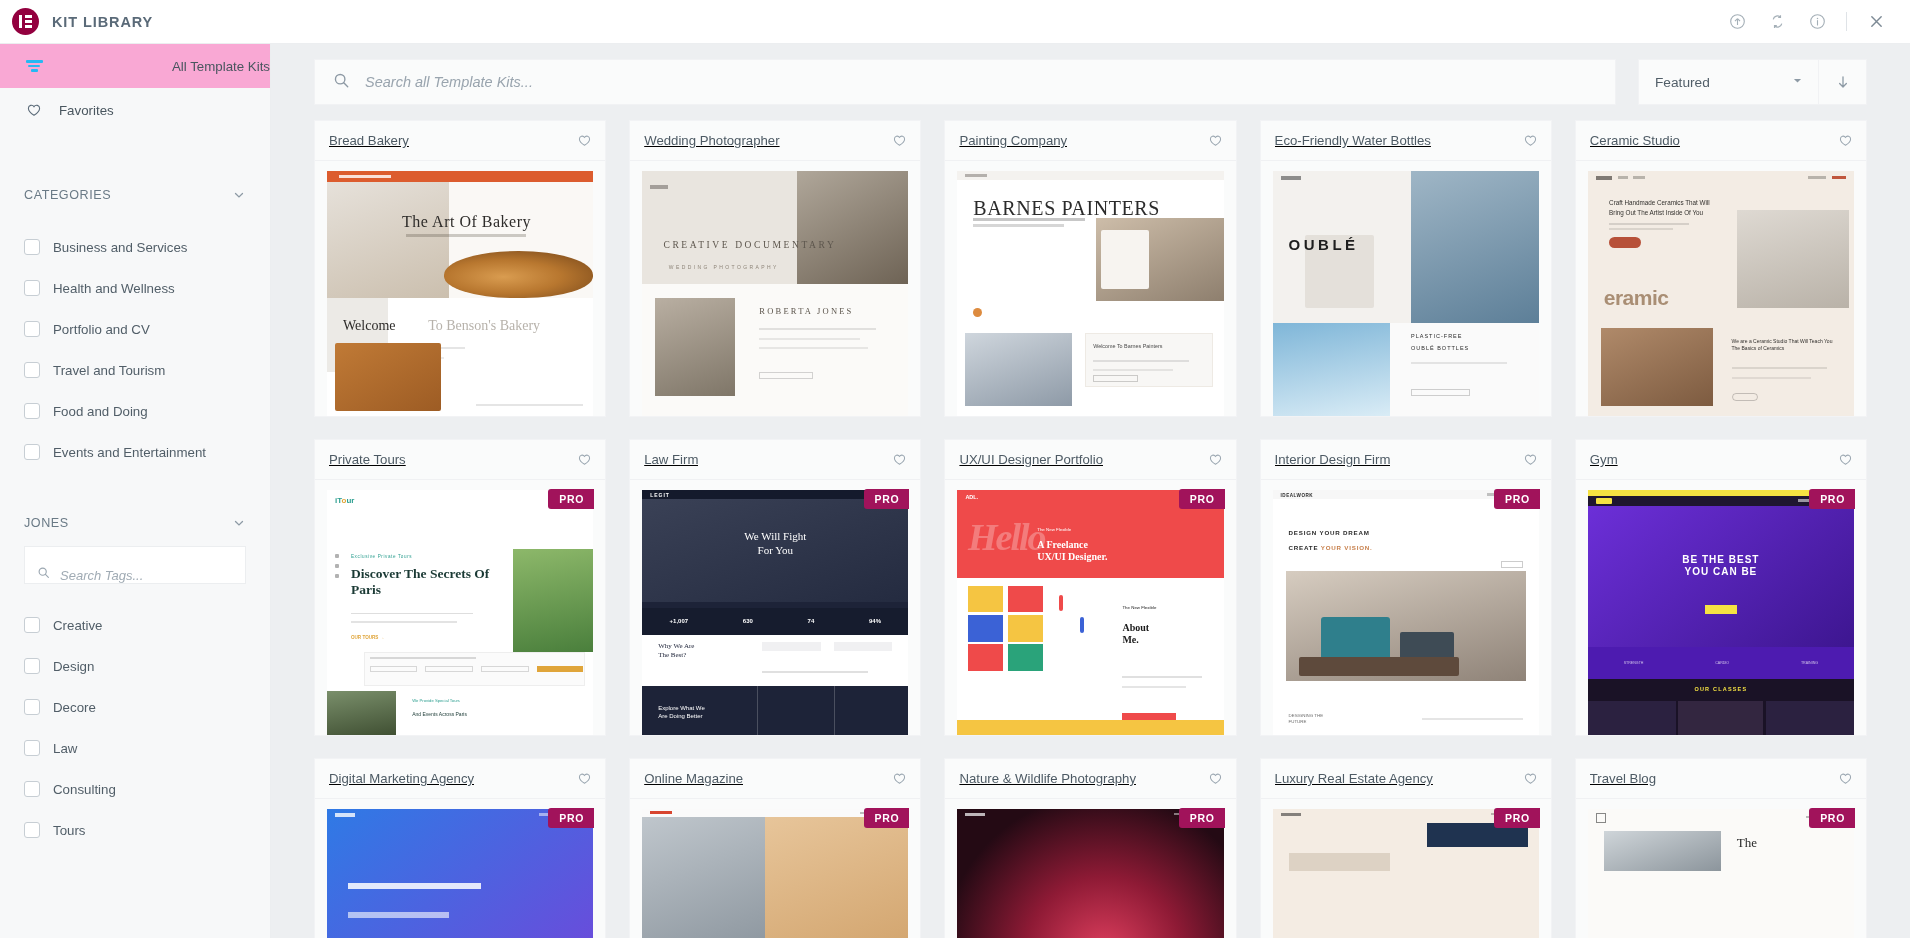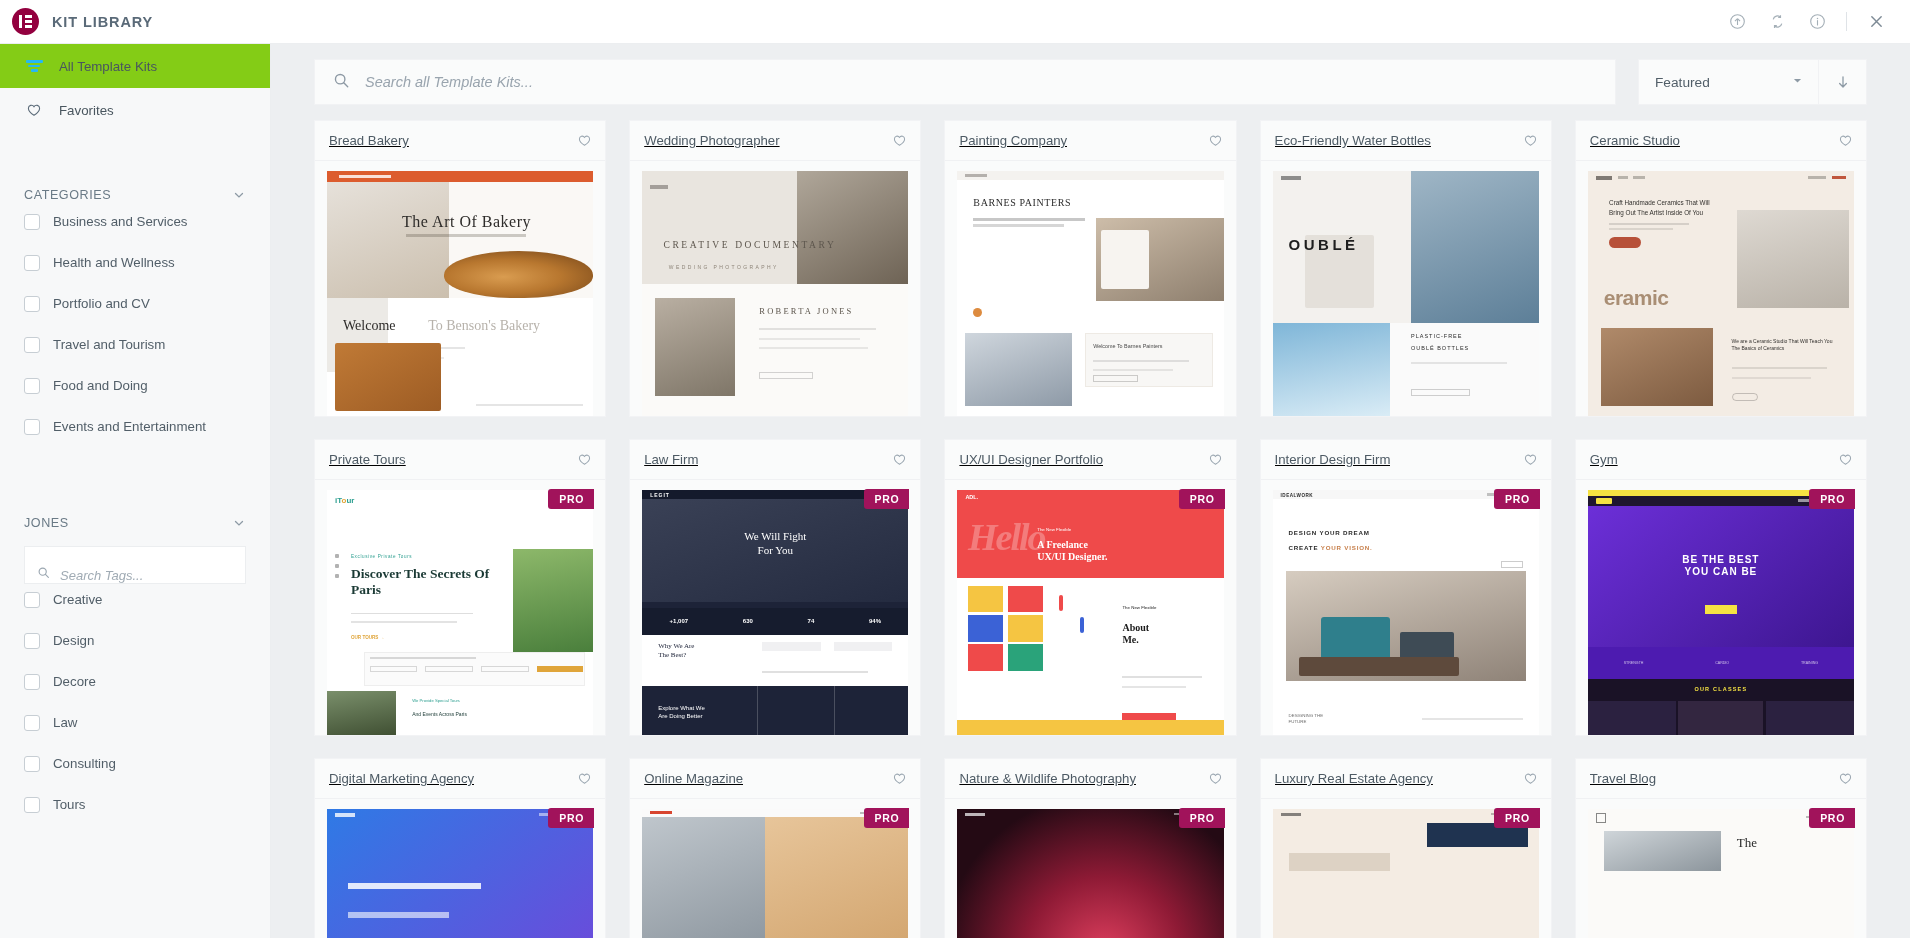--- a/index.html
+++ b/index.html
@@ -51,39 +51,39 @@
     width: 271px; height: 894px;
     background: #f7f8f9;
     border-right: 1px solid #eceef0;
     overflow: hidden;
   }
   .nav-item {
     height: 44px; display: flex; align-items: center;
     padding-left: 24px; gap: 15px; cursor: pointer;
     font-size: 13.3px; color: #49565f;
   }
-  .nav-item.active { background: #84cc16; }
+  .nav-item.active { background: #f9a8d4; justify-content: space-between; }
   .nav-icon { width: 20px; display: flex; align-items: center; justify-content: center; }
   .filter-glyph { display: flex; flex-direction: column; gap: 2.4px; align-items: center; }
   .filter-glyph b { display: block; height: 2.2px; background: #26b8f3; border-radius: 1px; }
   .filter-glyph b:nth-child(1) { width: 17px; }
   .filter-glyph b:nth-child(2) { width: 12px; }
   .filter-glyph b:nth-child(3) { width: 7px; }
 
   .section-block { padding: 0 24px; }
   .section-head {
     display: flex; align-items: center; justify-content: space-between;
     height: 38px; cursor: pointer; margin-top: 44px; gap: 40px;
   }
   .section-title {
     font-size: 12.6px; letter-spacing: 0.55px; color: #6a7a86;
   }
   .chev { color: #8d9aa5; display: flex; }
   .check-row {
-    display: flex; align-items: flex-start; gap: 13px;
+    display: flex; align-items: flex-end; gap: 13px;
     height: 41px; cursor: pointer;
   }
   .cbox {
     width: 16px; height: 16px; border: 1.4px solid #c7ced4;
     border-radius: 3px; background: #fff; flex: none;
   }
   .check-label { font-size: 13.3px; color: #515e68; }
 
   .tag-search {
     height: 38px; background: #fff; border: 1px solid #eceef0;
@@ -417,21 +417,21 @@
         <span class="heart">
           <svg width="15" height="15" viewBox="0 0 20 20" fill="none" stroke="currentColor" stroke-width="1.35">
               <path d="M10 16.3S3.2 12.2 3.2 7.9A3.7 3.7 0 0110 5.9 3.7 3.7 0 0116.8 7.9c0 4.3-6.8 8.4-6.8 8.4z"></path>
             </svg>
         </span>
       </div>
       <div class="thumb-wrap">
         <div class="thumb" style="background:#fff">
           <div style="position:absolute;top:0;left:0;right:0;height:9px;background:#f4f2ef"></div>
           <div style="position:absolute;top:3px;left:8px;width:22px;height:3px;background:rgba(60,55,50,.35)"></div>
-          <div style="position:absolute;top:26px;left:6%;color:#2b2b2b;font-family:'Liberation Serif',serif;font-size:10px;letter-spacing:.6px;white-space:nowrap">BARNES PAINTERS</div>
+          <div style="position:absolute;top:26px;left:6%;color:#2b2b2b;font-family:'Liberation Serif',serif;font-size:20px;letter-spacing:.6px;white-space:nowrap">BARNES PAINTERS</div>
           <div style="position:absolute;top:47px;left:6%;width:42%;height:2.5px;background:rgba(0,0,0,.22)"></div>
           <div style="position:absolute;top:53px;left:6%;width:34%;height:2.5px;background:rgba(0,0,0,.16)"></div>
           <div style="position:absolute;top:19%;left:52%;right:0;height:34%;background:linear-gradient(155deg,#cdbda9,#8e7f6e)"></div>
           <div style="position:absolute;top:24%;left:54%;width:18%;height:24%;background:#f7f4f0;border-radius:2px"></div>
           <div style="position:absolute;top:56%;left:6%;width:9px;height:9px;border-radius:50%;background:#dd8b3f"></div>
           <div style="position:absolute;top:66%;left:3%;width:40%;bottom:4%;background:linear-gradient(160deg,#cfd6dd,#8e9aa7)"></div>
           <div style="position:absolute;top:66%;left:48%;width:48%;bottom:12%;background:#f8f7f5;border:1px solid #eeeae4"></div>
           <div style="position:absolute;top:70%;left:51%;color:#4a4a4a;font-size:5.4px;white-space:nowrap">Welcome To Barnes Painters</div>
           <div style="position:absolute;top:77%;left:51%;width:36%;height:2px;background:rgba(0,0,0,.1)"></div>
           <div style="position:absolute;top:81%;left:51%;width:30%;height:2px;background:rgba(0,0,0,.08)"></div>

